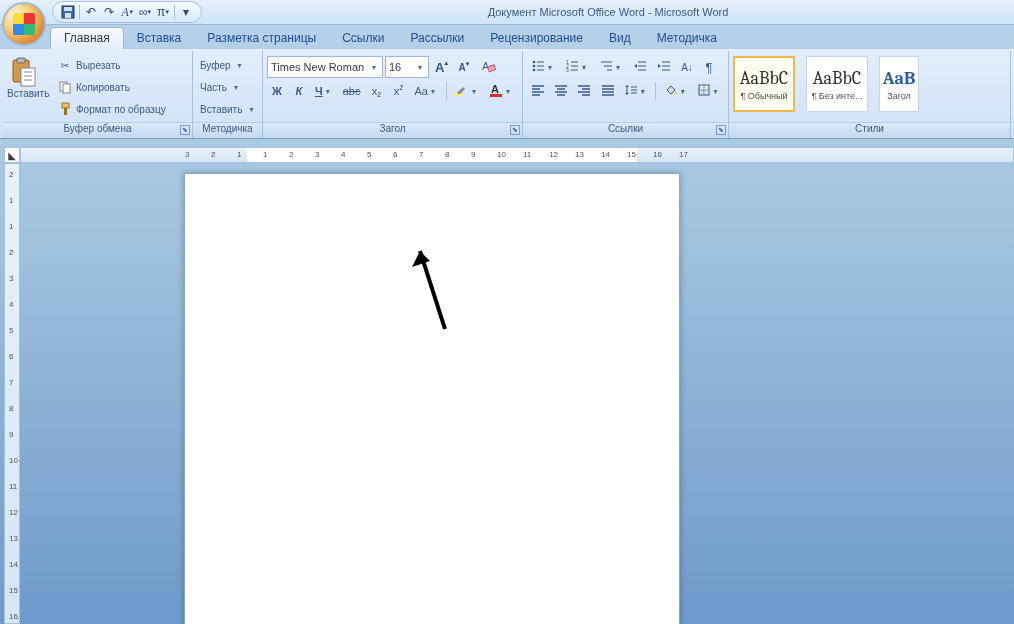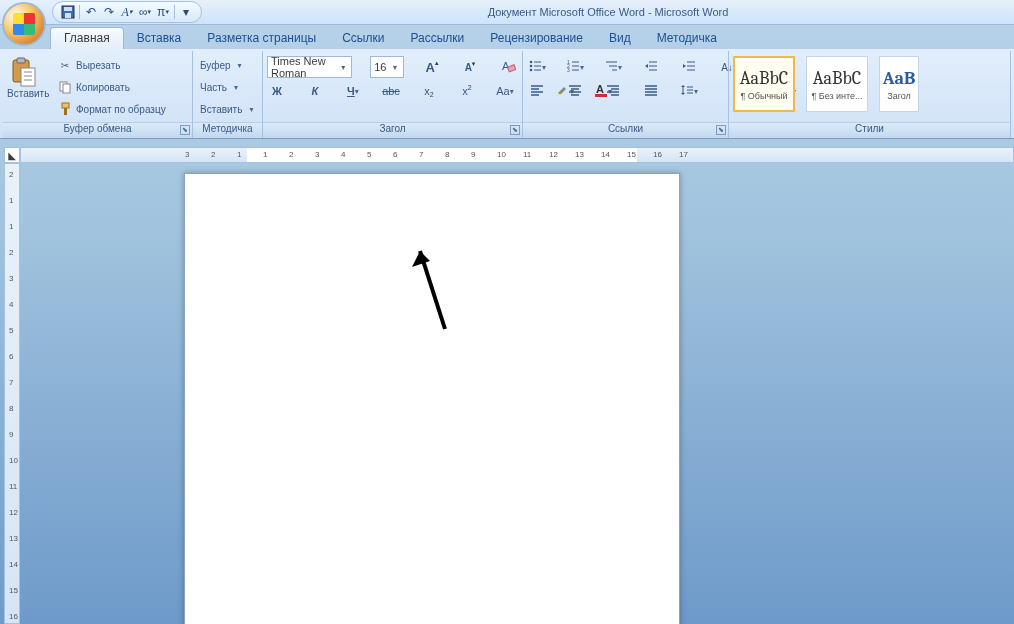--- a/index.html
+++ b/index.html
@@ -20,21 +20,21 @@
 .tab.active { background: linear-gradient(180deg,#f6fbff,#e2eefb); border:1px solid #9db9d7; border-bottom:none; color:#3b3b3b;}
 
 
 .ribbon { height: 90px; background: linear-gradient(180deg,#e2eefb 0%,#cfe2f7 100%); border-bottom:1px solid #7d9cc0; display:flex; padding: 2px 3px 0; }
 .group { border-right: 1px solid #a5c1de; padding: 2px 4px 0; display:flex; flex-direction:column; position:relative; }
 .group-body { flex:1; display:flex; gap:2px; }
 .group-title { height:16px; text-align:center; font-size:10px; color:#3a5a86; background:linear-gradient(180deg,#dbeaf9,#c3d8ef); border-top:1px solid #b5cfe9; margin: 0 -4px; position:relative;}
 .dlaunch{position:absolute;right:2px;top:2px;width:10px;height:10px;border:1px solid #7a9cc0;font-size:7px;line-height:8px;text-align:center;color:#4a6a90;}
 
 .col { display:flex; flex-direction:column; gap:2px; justify-content:flex-start; }
-.row { display:flex; align-items:center; gap:18px; height:22px;justify-content:space-between; }
+.row { display:flex; align-items:center; gap:2px; height:22px; }
 
 .bigbtn { display:flex; flex-direction:column; align-items:flex-start; width:46px; padding-top:3px; cursor:pointer; }
 .bigbtn .bicon{width:32px;height:32px;}
 .bigbtn .lbl{font-size:10px; color:#3a5a86; text-align:center; line-height:11px;}
 
 .smitem { display:flex; align-items:center; gap:4px; padding:1px 3px; cursor:pointer; font-size:10px; color:#3a5a86; height:20px;}
 .smitem .sicon{width:14px;height:14px;display:inline-flex;align-items:center;justify-content:center;}
 
 .ctl{height:22px;border:1px solid #9db9d7;background:#fff;display:flex;align-items:center;padding:0 3px;font-size:11px;}
 .dd{width:10px;text-align:center;color:#4a6a90;font-size:8px;}

